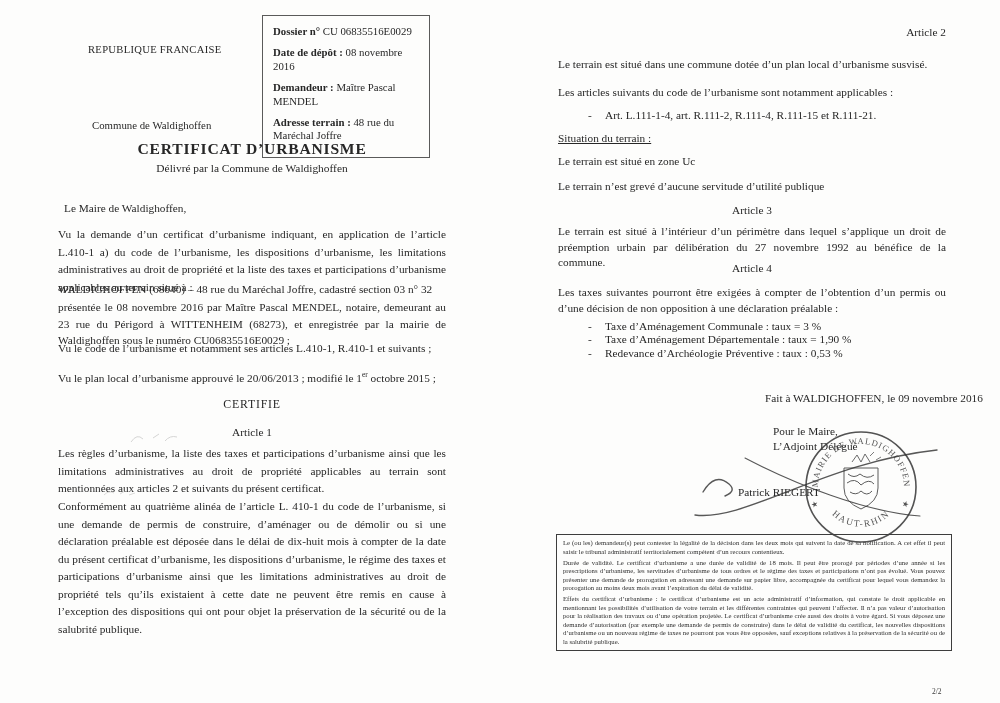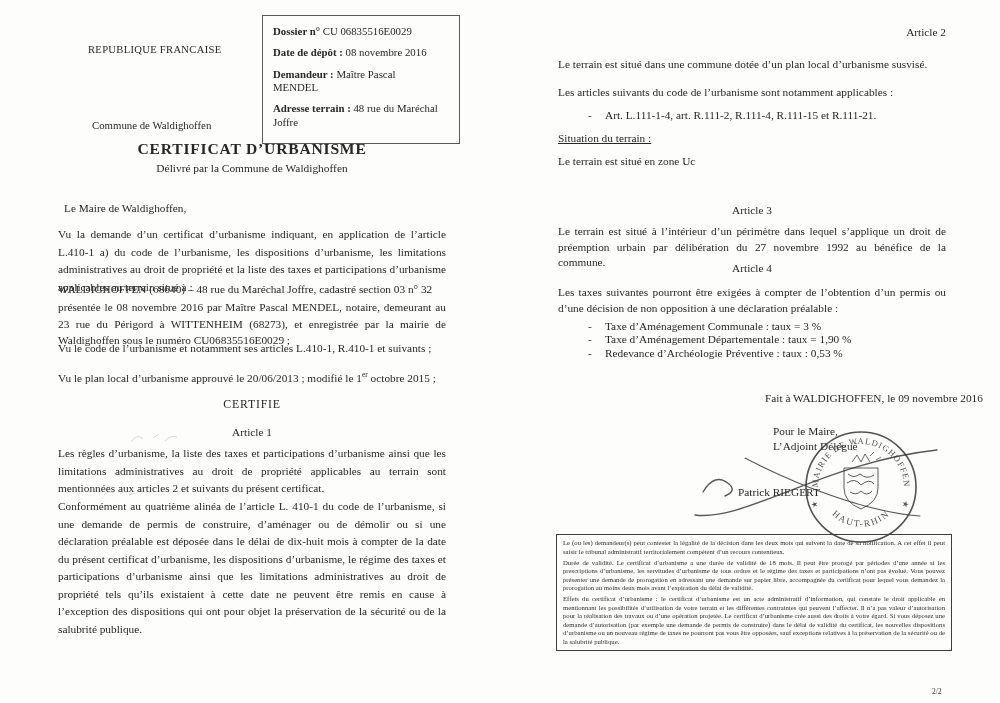--- a/index.html
+++ b/index.html
@@ -11,21 +11,21 @@
     font-family:"Liberation Serif","DejaVu Serif",serif;
     font-size:11.3px; line-height:17.5px;
   }
   .page { position:absolute; top:0; width:500px; height:703px; }
   .page1 { left:0; } .page2 { left:500px; }
 
   
   .rep  { position:absolute; left:88px; top:41px;  font-size:10.6px; letter-spacing:.3px; }
   .com  { position:absolute; left:92px; top:69px;  font-size:10.8px;margin-top:48px; }
   .dossier {
-    position:absolute; left:262px; top:15px; width:198px;
+    position:absolute; left:262px; top:15px; width:168px;
     border:1px solid #5a5a5a; padding:9px 16px 6px 10px;
     font-size:10.8px; line-height:13.5px;
   }
   .drow { margin-bottom:7.8px; }
   .b { font-weight:bold; }
 
   .titleblock { position:absolute; left:58px; top:140px; width:388px; text-align:center; }
   .title { font-weight:bold; font-size:15.6px; letter-spacing:.8px; }
   .subtitle { font-size:11.4px; margin-top:2px; }
 
@@ -132,20 +132,21 @@
     <p class="bp r-art2 center">Article 2</p>
     <p class="bp r-com">Le terrain est situé dans une commune dotée d’un plan local d’urbanisme susvisé.</p>
     <p class="bp r-app">Les articles suivants du code de l’urbanisme sont notamment applicables :</p>
 
     <div class="bp r-li">
       <div class="lirow"><span class="dash">-</span><span>Art. L.111-1-4, art. R.111-2, R.111-4, R.111-15 et R.111-21.</span></div>
     </div>
 
     <p class="bp r-sit">Situation du terrain :</p>
     <p class="bp r-zone">Le terrain est situé en zone Uc</p>
+    <p class="bp r-serv">Le terrain n’est grevé d’aucune servitude d’utilité publique</p>
 
     <p class="bp r-art3 center">Article 3</p>
     <p class="bp r-preempt just">Le terrain est situé à l’intérieur d’un périmètre dans lequel s’applique un droit de préemption urbain par délibération du 27 novembre 1992 au bénéfice de la commune.</p>
 
     <p class="bp r-art4 center">Article 4</p>
     <p class="bp r-taxintro just">Les taxes suivantes pourront être exigées à compter de l’obtention d’un permis ou d’une décision de non opposition à une déclaration préalable :</p>
 
     <div class="bp r-taxlist">
       <div class="lirow"><span class="dash">-</span><span>Taxe d’Aménagement Communale : taux = 3 %</span></div>
       <div class="lirow"><span class="dash">-</span><span>Taxe d’Aménagement Départementale : taux = 1,90 %</span></div>

